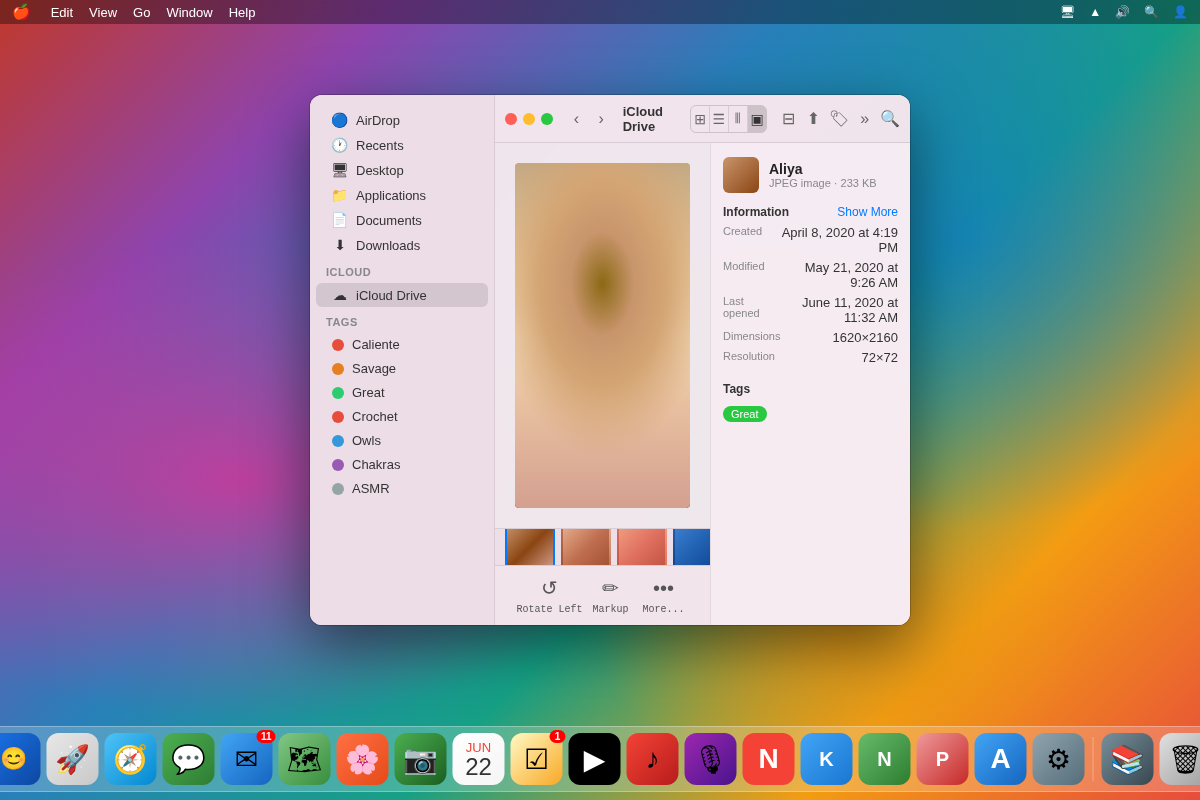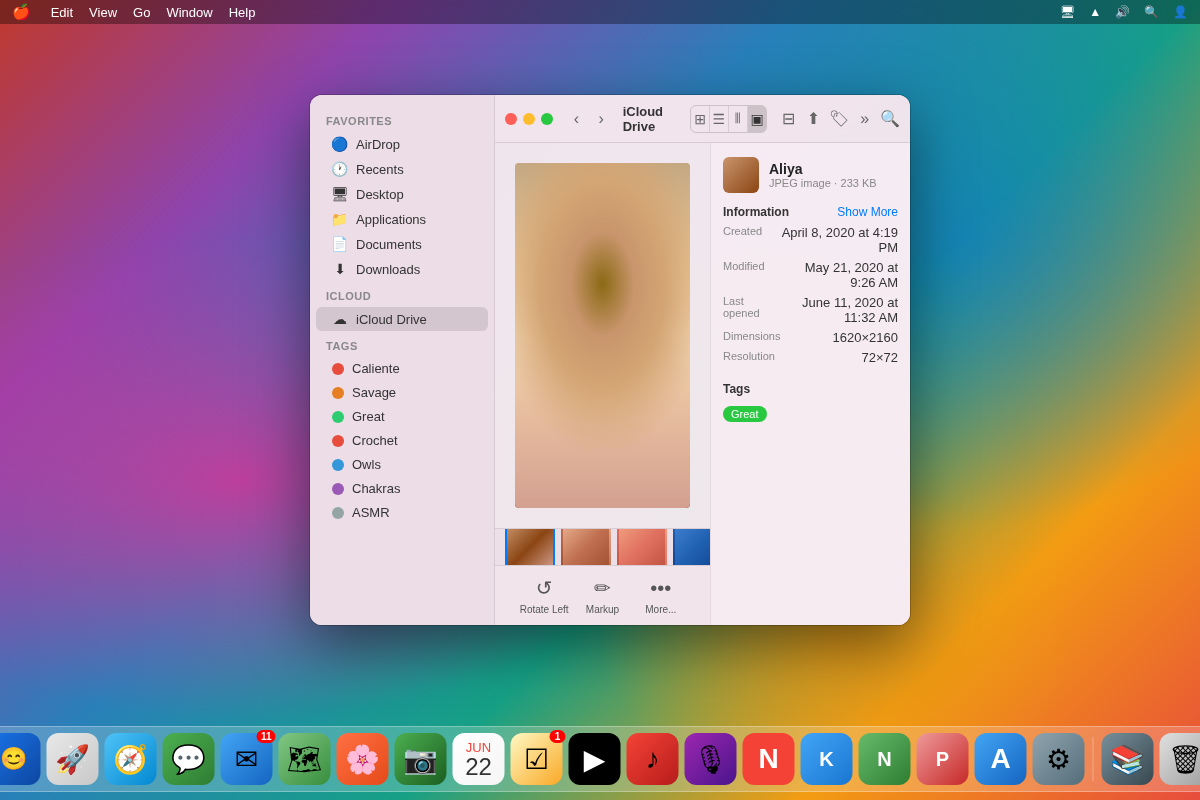--- a/index.html
+++ b/index.html
@@ -419,20 +419,21 @@
       cursor: pointer;
       min-width: 50px;
     }
     .action-icon {
       font-size: 20px;
       color: #555;
     }
     .action-label {
       font-size: 10px;
       color: #555;
+      font-family: Liberation Mono, monospace;
     }
 
     
     .dock-finder { background: linear-gradient(135deg, #1a73e8, #0d47a1); }
     .dock-launchpad { background: linear-gradient(135deg, #e8e8e8, #c8c8c8); }
     .dock-safari { background: linear-gradient(135deg, #4fc3f7, #0288d1); }
     .dock-messages { background: linear-gradient(135deg, #4caf50, #2e7d32); }
     .dock-mail { background: linear-gradient(135deg, #42a5f5, #1565c0); }
     .dock-maps { background: linear-gradient(135deg, #81c784, #388e3c); }
     .dock-photos { background: linear-gradient(135deg, #ff7043, #e64a19); }
@@ -474,21 +475,20 @@
     <span>▲</span>
     <span>🔊</span>
     <span>🔍</span>
     <span>👤</span>
   </div>
 </div>
 
 <div class="finder-window">
 
   <div class="finder-sidebar">
-    <div class="sidebar-section-label">Favorites</div>
 
     <div class="sidebar-item">
       <div class="sidebar-icon">🔵</div>
       <span>AirDrop</span>
     </div>
     <div class="sidebar-item">
       <div class="sidebar-icon">🕐</div>
       <span>Recents</span>
     </div>
     <div class="sidebar-item">

